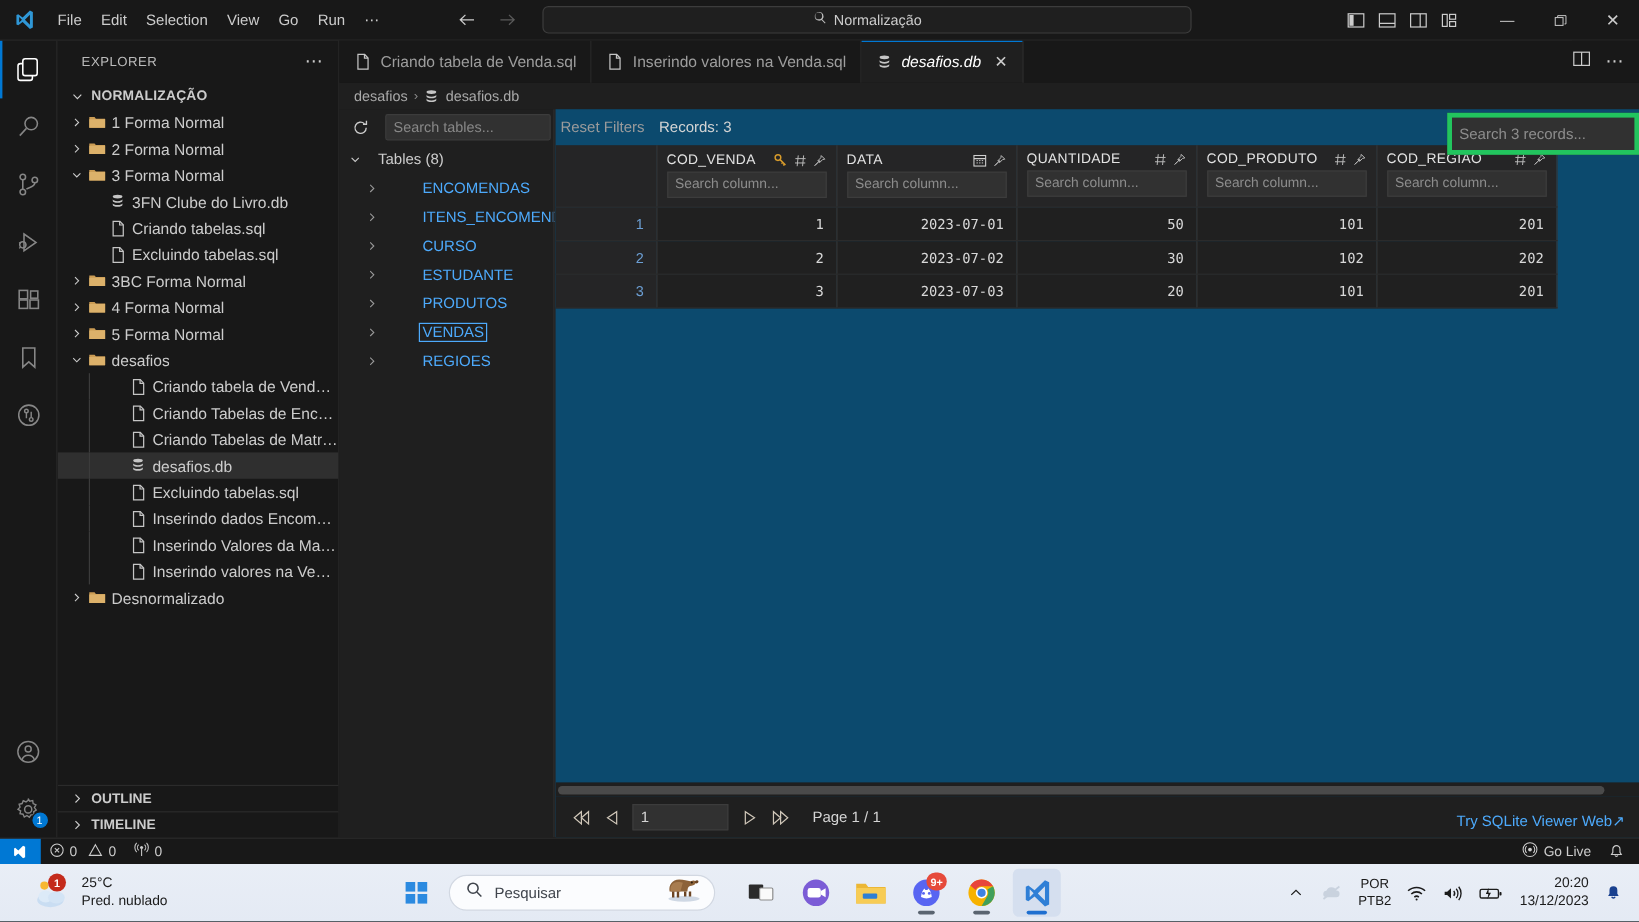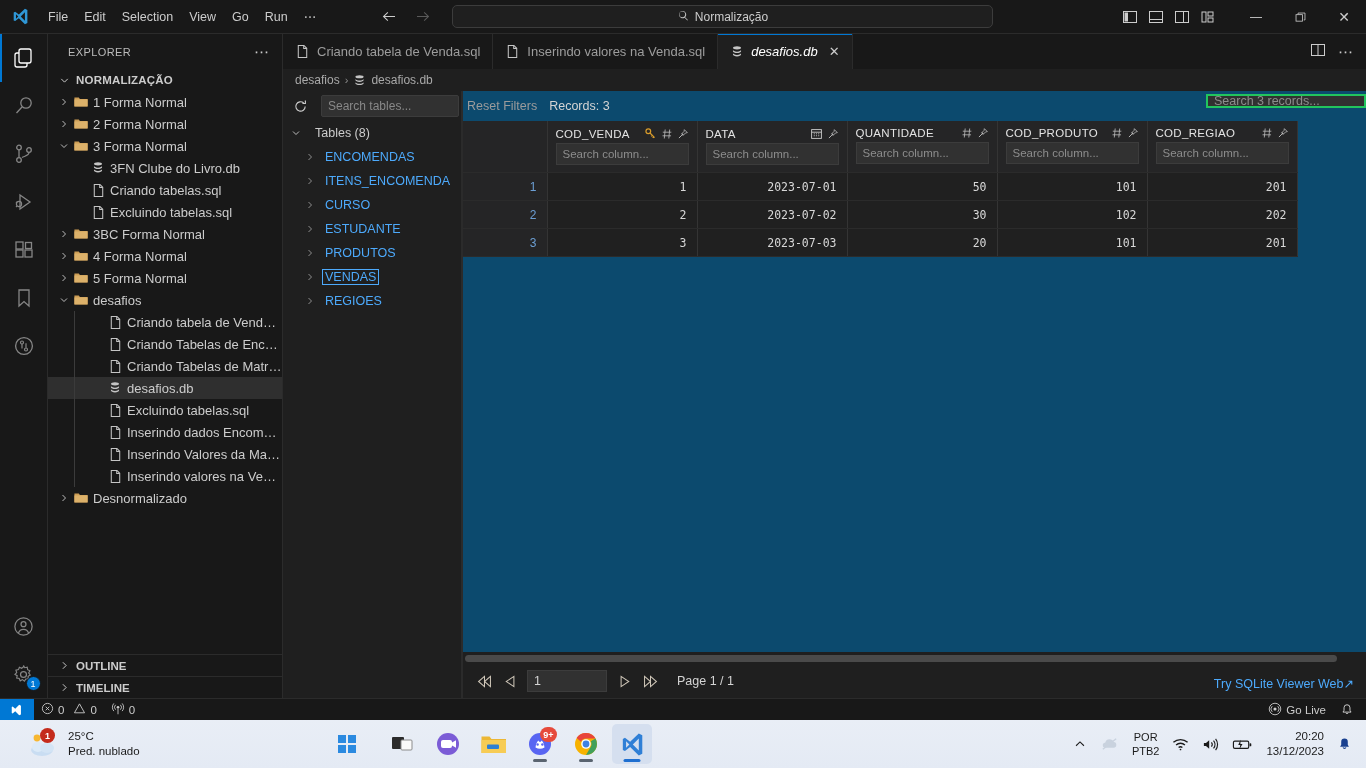--- a/index.html
+++ b/index.html
@@ -137,32 +137,32 @@
     color:#a0a0a0; font-size:12px; padding:0 6px; border-radius:2px;
     font-family:"Liberation Sans", sans-serif;
   }
   .tp-search::placeholder { color:#888888; }
   .tbl-row {
     height:24px; display:flex; align-items:center; font-size:12.5px; white-space:nowrap;
   }
   .tbl-group { padding-left:6px; color:#cccccc; }
   .tbl-name { color:#4daafc; padding-left:0px; }
   .tbl-name.focus { outline:1px solid #4daafc; }
-  .tbl-name-box { display:inline-block; padding:0 2px; }
+  .tbl-name-box { display:inline-block; padding:0 2px;margin-left:27px; }
   .pane-resizer { position:absolute; right:0; top:0; width:1px; height:607px; background:#2b2b2b; }
 
   .grid-pane { flex:1 1 auto; height:607px; position:relative; background:#0c4a6e; overflow:hidden; }
   .grid-toolbar {
     height:30px; display:flex; align-items:center; gap:12px; padding-left:4px; position:relative;
   }
   .reset-filters { font-size:12.5px; color:#9b9b9b; }
   .records-cnt { font-size:12.5px; color:#d4d4d4; }
   .search-records {
-    position:absolute; right:0; top:3px; width:160px; height:14px;
-    background:#313131; border:2px solid #22c55e; color:#a0a0a0;
+    position:absolute; right:0; top:3px; width:160px; height:35px;
+    background:#313131; border:4px solid #22c55e; color:#a0a0a0;
     font-size:12.5px; padding:0 6px; font-family:"Liberation Sans", sans-serif;
   }
   .search-records::placeholder { color:#8d8d8d; }
 
   table.dgrid { border-collapse:collapse; table-layout:fixed; font-size:12.5px; }
   table.dgrid th, table.dgrid td { border-right:1px solid #343434; border-bottom:1px solid #2b2b2b; }
   .hdr-cell { background:#252526; padding:0; vertical-align:top; }
   .hdr-inner { padding:6px 8px 0 8px; display:flex; align-items:center; gap:5px; }
   .hdr-name {
     font-size:11.5px; letter-spacing:.3px; color:#e3e3e3; font-weight:normal;
@@ -1057,20 +1057,39 @@
 
     <div class="tb-center">
       <div class="start-btn">
         <svg width="20" height="20" viewBox="0 0 20 20">
             <rect x="1" y="1" width="8" height="8" fill="#2b8ae0"></rect>
             <rect x="11" y="1" width="8" height="8" fill="#2b8ae0"></rect>
             <rect x="1" y="11" width="8" height="8" fill="#2b8ae0"></rect>
             <rect x="11" y="11" width="8" height="8" fill="#2b8ae0"></rect>
           </svg>
       </div>
+      <div class="tb-search">
+        <span>
+          <svg width="15" height="15" viewBox="0 0 16 16">
+              <circle cx="6.6" cy="6.6" r="4.5" fill="none" stroke="#40454d" stroke-width="1.4"></circle>
+              <line x1="10" y1="10" x2="14" y2="14" stroke="#40454d" stroke-width="1.4"></line>
+            </svg>
+        </span>
+        <span class="stxt">Pesquisar</span>
+        <span style="position:absolute;right:5px;bottom:0">
+          <svg width="40" height="28" viewBox="0 0 40 28">
+            <ellipse cx="20" cy="24" rx="13" ry="2.4" fill="#cfd8e4"></ellipse>
+            <path d="M8 18c-1-5 2-10 8-10 5 0 8 2 11 1 2-.6 3 .6 2.6 2-.5 1.7-3 2-4.6 2.4-1.6 .4-2 2-2.2 4.6H8z" fill="#8c6239"></path>
+            <path d="M9 18c-1-4 1-8 6-8 2 0 3 .4 4 .6L17 18z" fill="#a87c4f"></path>
+            <circle cx="26.5" cy="10.4" r="0.9" fill="#2d1c0c"></circle>
+            <path d="M29 9.5c1.6-1.6 3.4-1 3 .6-.3 1.3-2 1.5-3 .6z" fill="#6b4423"></path>
+            <path d="M11 18v5M15 18v5M21 18v4M25 18v4" stroke="#6b4423" stroke-width="2"></path>
+          </svg>
+        </span>
+      </div>
       <div id="taskbar-apps" style="display:flex;align-items:center;gap:6px;margin-left:8px">
           <div class="tb-app">
             <span style="display: flex;">
               <svg width="24" height="24" viewBox="0 0 24 24">
                 <rect x="2" y="5" width="12" height="12" rx="1" fill="#2b2b2b"></rect>
                 <rect x="11" y="8" width="11" height="10" rx="1" fill="#fafafa" stroke="#8c8c8c"></rect>
               </svg>
             </span>
           </div>
           <div class="tb-app">

